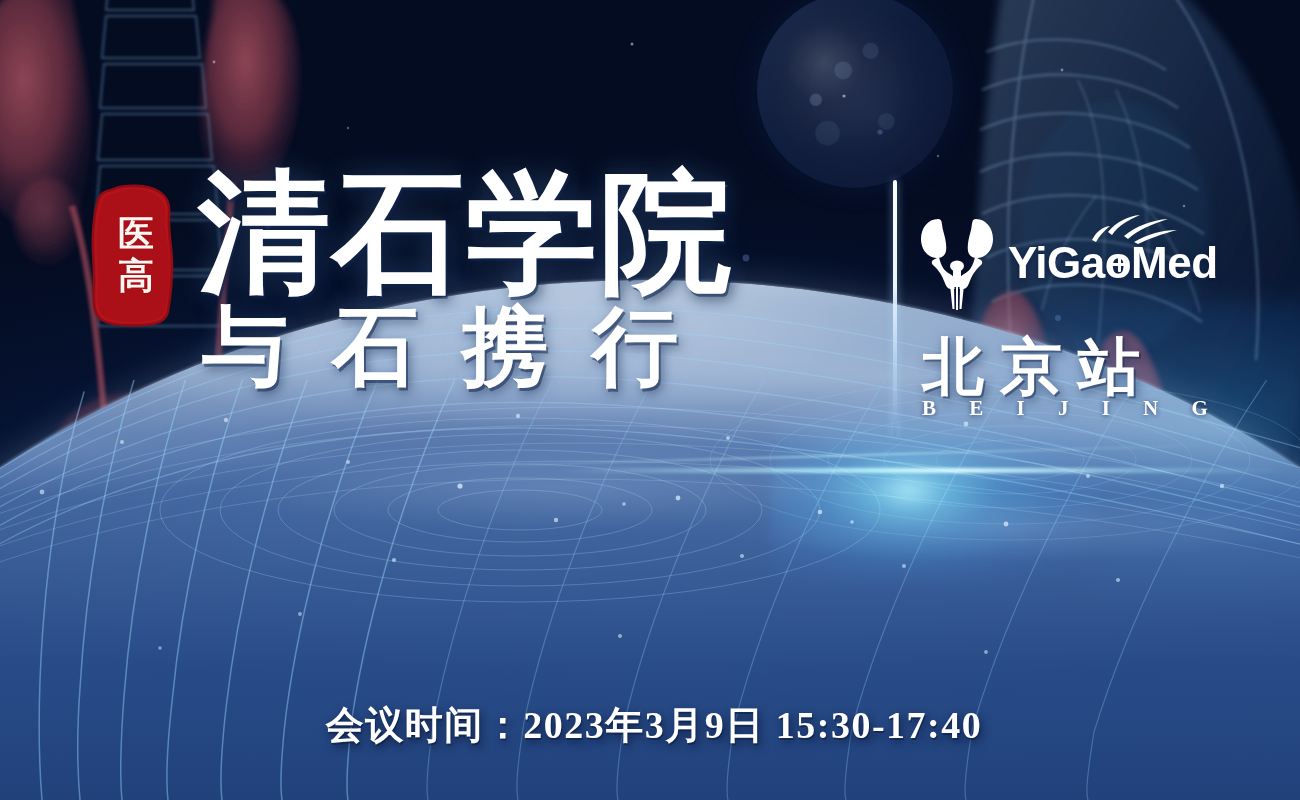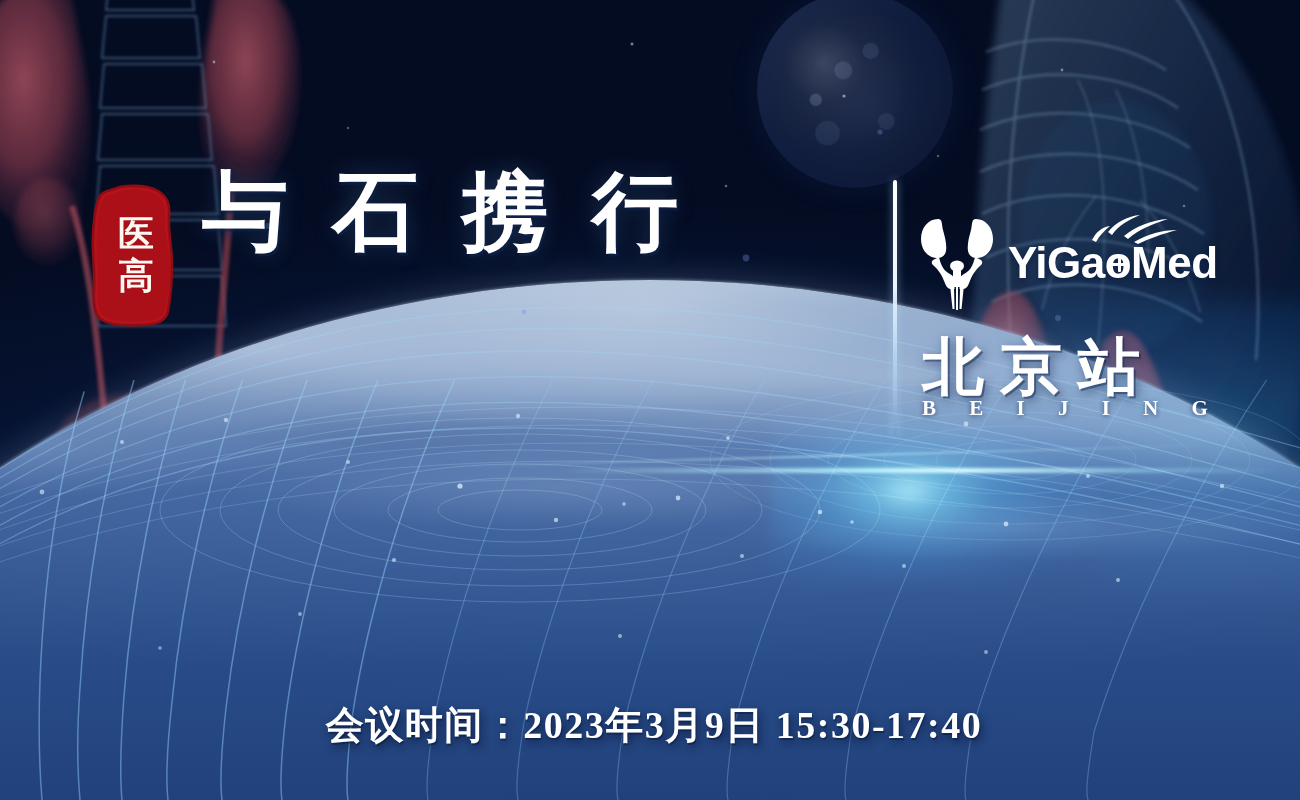--- a/index.html
+++ b/index.html
@@ -533,20 +533,21 @@
         <path d="M30 6 C42 1 64 2 74 8 C84 14 86 22 85 34 C84 50 88 64 88 82 C88 100 86 116 84 128 C82 138 74 141 60 142 C44 143 26 142 18 137 C10 132 9 120 10 104 C11 86 8 70 9 52 C10 34 12 20 16 13 C19 8 24 8 30 6 Z" fill="#b5121b" stroke="#8e0d14" stroke-width="2.6" stroke-linejoin="round"></path>
         <path d="M32 10 C44 5 63 6 72 12 C80 18 82 25 81 36 C80 52 86 66 86 84 C86 102 83 116 81 126 C79 135 72 137 59 138 C44 139 28 138 21 134 C14 130 13 119 14 104 C15 87 12 71 13 53 C14 36 16 23 19 17 C22 12 27 12 32 10 Z" fill="#a80f18" opacity=".75"></path>
       </svg>
       <div class="seal-chars">
         <span>医</span>
         <span>高</span>
       </div>
     </div>
 
     <div class="headline">
+      <div class="title-main">清石学院</div>
       <div class="title-sub">与石携行</div>
     </div>
 
     <div class="divider"></div>
 
     <div class="brand">
       <div class="brand-row">
         <svg class="kidney-mark" viewBox="0 0 74 96">
           <g fill="#ffffff">
             <path d="M18 4 C8 4 1 13 1 24 C1 34 7 42 16 43 C21 43.6 25 41 26 36 C27 30 25 22 23 15 C21.5 8.5 22.5 4 18 4 Z"></path>

